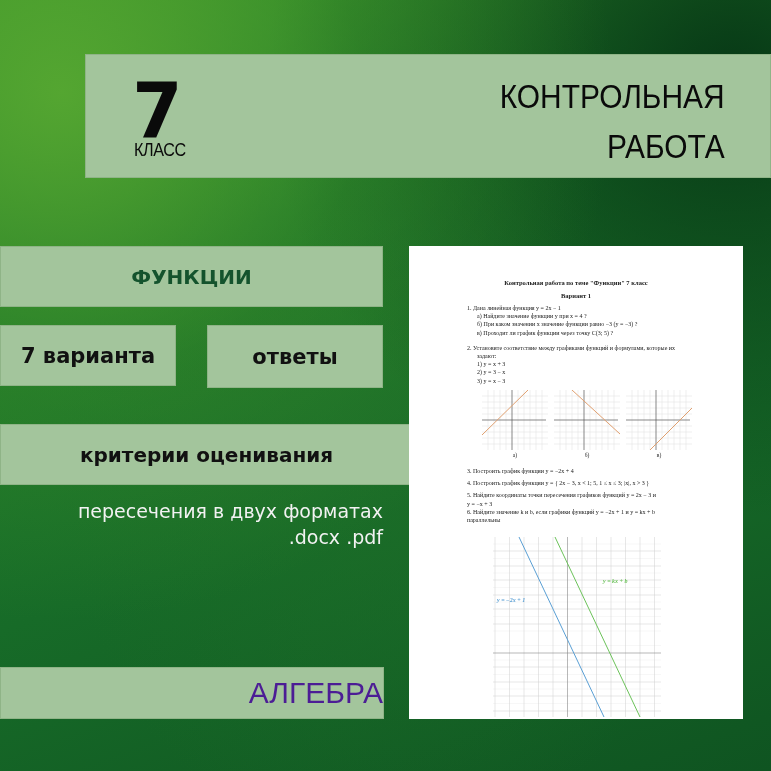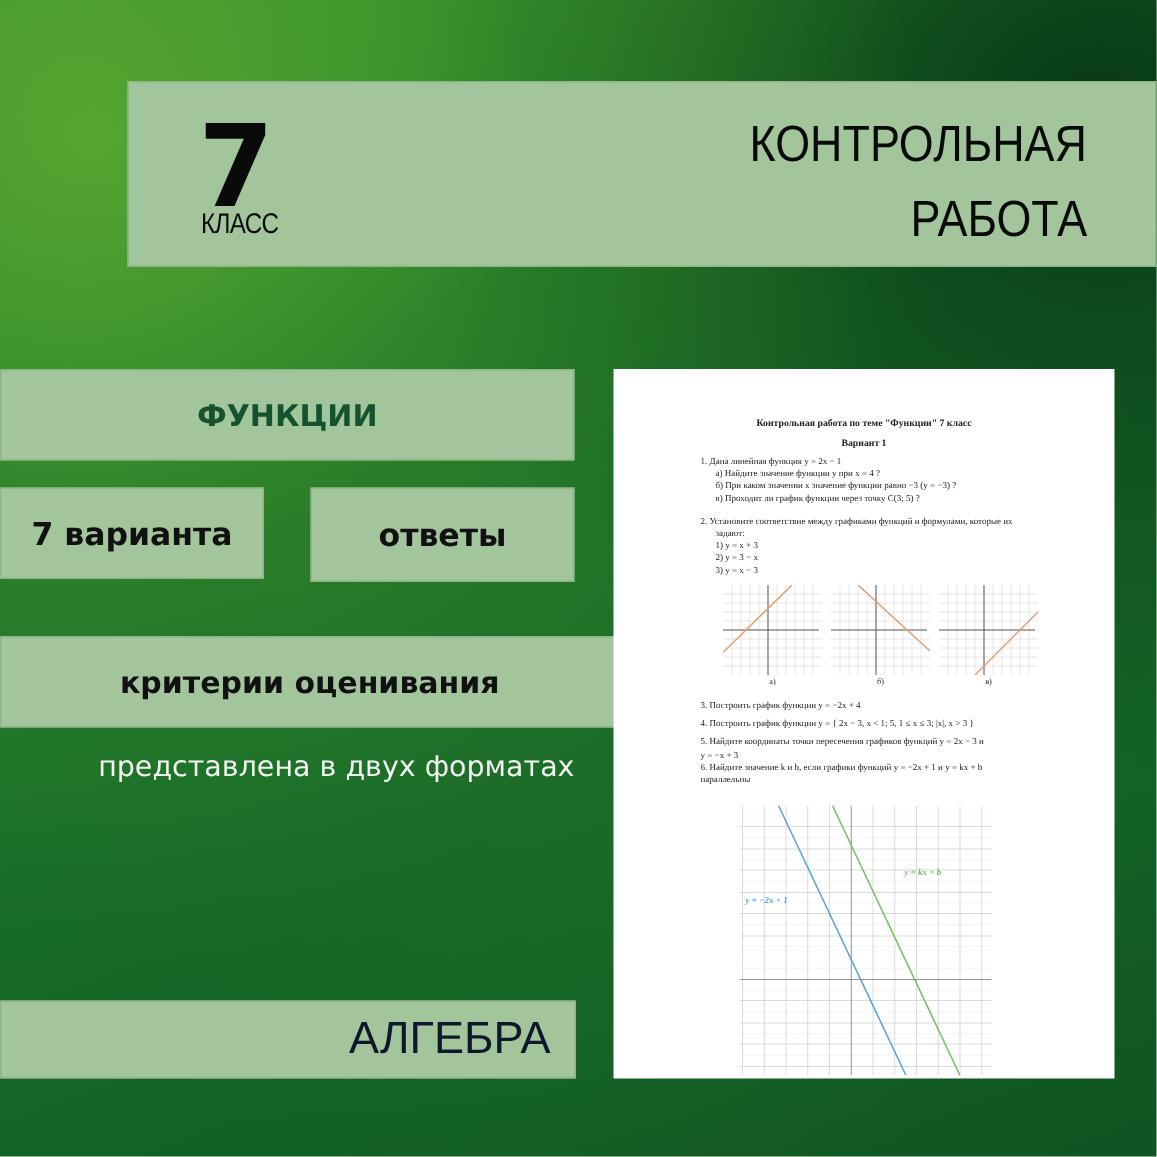--- a/index.html
+++ b/index.html
@@ -54,23 +54,23 @@
   .criteria-panel .box-text { font-size: 20px; }
 
   .formats {
     position: absolute; right: 388px; top: 498px;
     font-family: "DejaVu Sans", sans-serif;
     font-size: 19px; line-height: 26px; color: #f2f2f2; text-align: right;
     width: 380px;
   }
   .subject-panel { left: 0; top: 667px; width: 384px; height: 52px; }
   .subject-panel .box-text {
-    justify-content: flex-end; padding-right: 16px;
+    justify-content: flex-end; 
     font-family: "Liberation Sans", sans-serif; font-weight: normal;
-    font-size: 30px; color: #0f172a;
+    font-size: 30px; color: #4c1d95;
   }
 
   
   .doc {
     position: absolute; left: 409px; top: 246px; width: 334px; height: 473px;
     background: #ffffff;
     font-family: "Liberation Serif", serif; color: #222;
   }
   .doc-title { position: absolute; top: 33px; left: 0; right: 0; text-align: center; font-size: 6.5px; font-weight: bold; }
   .doc-variant { position: absolute; top: 46px; left: 0; right: 0; text-align: center; font-size: 6.5px; font-weight: bold; }
@@ -100,21 +100,22 @@
   <div class="box-text">7 варианта</div>
 </div>
 <div class="panel answers-panel">
   <div class="box-text">ответы</div>
 </div>
 <div class="panel criteria-panel">
   <div class="box-text">критерии оценивания</div>
 </div>
 
 <div class="formats">
-  <div>представлена в двух форматах</div>
+  <div>пересечения в двух форматах</div>
+  <div>.docx .pdf</div>
 </div>
 
 <div class="panel subject-panel">
   <div class="box-text">АЛГЕБРА</div>
 </div>
 
 <div class="doc">
   <div class="doc-title">Контрольная работа по теме "Функции" 7 класс</div>
   <div class="doc-variant">Вариант 1</div>
 

